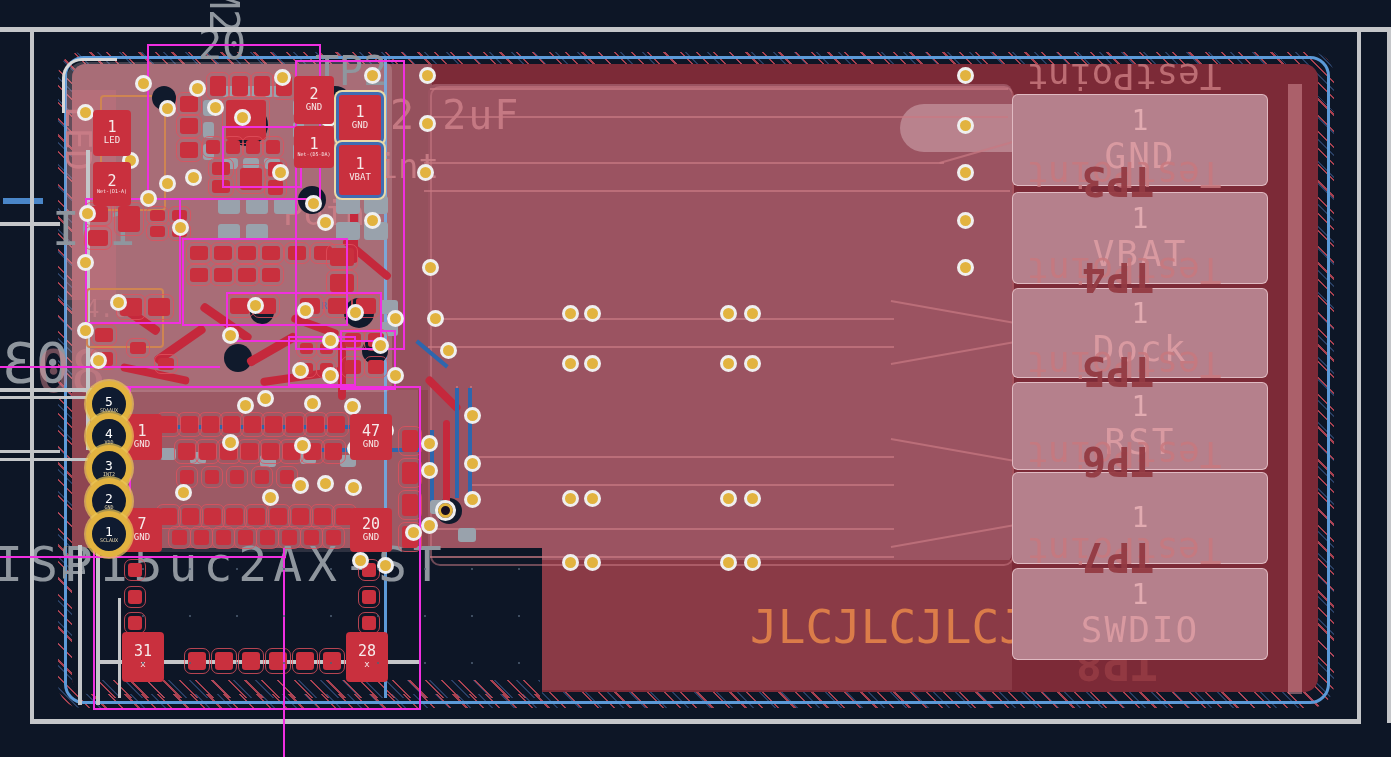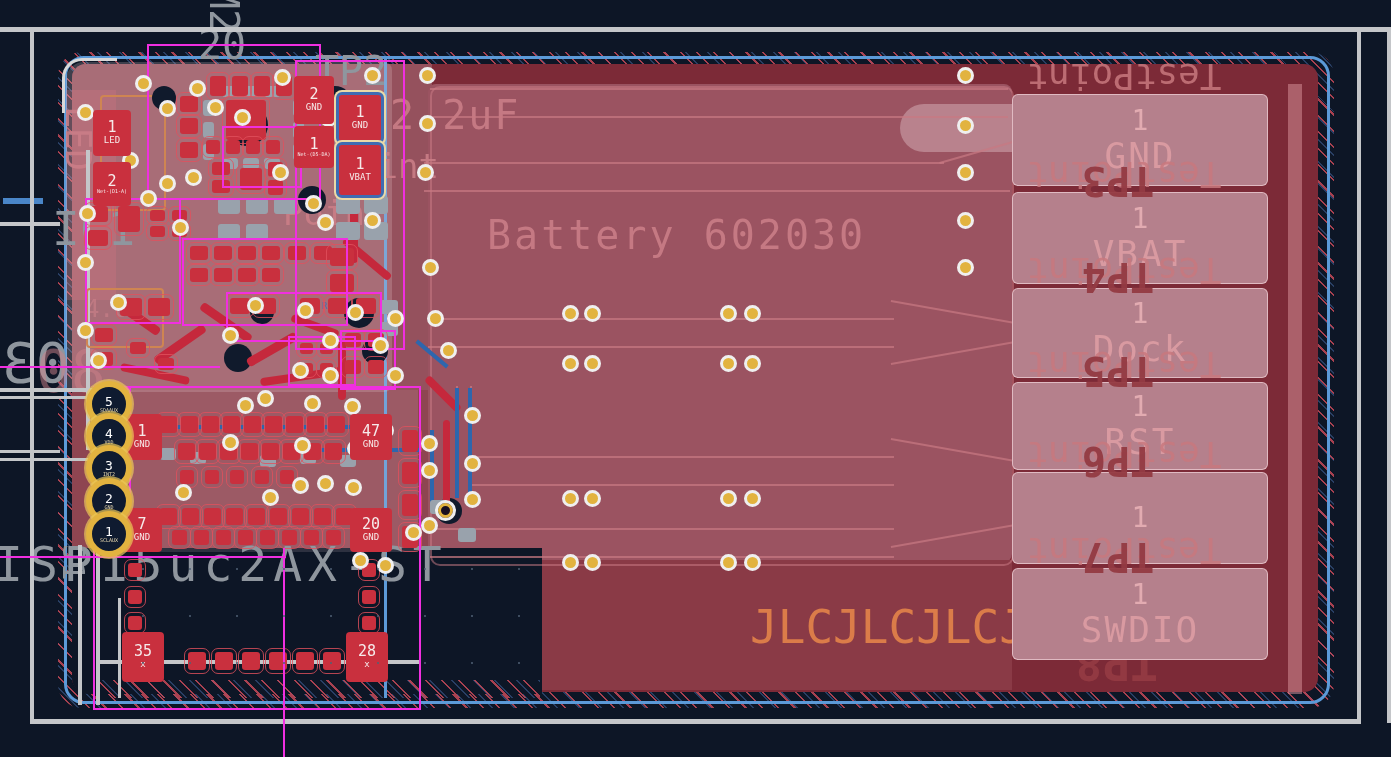--- a/index.html
+++ b/index.html
@@ -62,21 +62,20 @@
 
   <div class="abs" style="left:66px;top:62px;width:326px;height:330px;background:rgba(238,210,215,.22);border-radius:18px 8px 8px 8px;"></div>
   <div class="abs" style="left:92px;top:390px;width:326px;height:162px;background:rgba(238,220,225,.14);"></div>
   <div class="abs" style="left:66px;top:90px;width:50px;height:210px;background:rgba(220,120,130,.25);"></div>
 
   <div class="abs" style="left:1288px;top:84px;width:14px;height:610px;background:rgba(210,140,150,.55);"></div>
   <div class="abs" style="left:900px;top:104px;width:340px;height:48px;background:rgba(226,196,202,.42);border-radius:24px 0 0 24px;"></div>
 
   <div class="abs" style="left:430px;top:86px;width:580px;height:476px;border:2px solid rgba(205,125,135,.5);border-radius:10px;"></div>
 
-  <div class="abs rose" style="left:487px;top:212px;font-size:40px;letter-spacing:3px;">Battery 602030</div>
   <div class="abs rose" style="left:390px;top:92px;font-size:40px;letter-spacing:2px;">2.2uF</div>
   <div class="abs rose" style="left:357px;top:146px;font-size:34px;">oint</div>
   <div class="abs rose" style="left:283px;top:193px;font-size:34px;">Point</div>
   <div class="abs graytx" style="left:315px;top:48px;font-size:40px;">TP2</div>
   <div class="abs graytx" style="left:200px;top:-14px;font-size:40px;transform:rotate(90deg);">M2</div>
   <div class="abs graytx" style="left:198px;top:22px;font-size:40px;">20</div>
   <div class="abs rose" style="left:46px;top:118px;font-size:36px;transform:rotate(90deg);transform-origin:center;">LED</div>
   <div class="abs graytx" style="left:52px;top:202px;font-size:46px;">IC1</div>
   <div class="abs graytx" style="left:2px;top:330px;font-size:56px;transform:scaleX(-1);">03</div>
   <div class="abs" style="left:36px;top:338px;font-size:58px;color:rgba(205,130,138,.5);transform:scaleX(-1);">80</div>
@@ -423,21 +422,21 @@
       </div>
       <div class="abs pad" style="left:122px;top:508px;width:40px;height:44px;">
         <span class="pin">7</span>
                   <span class="net">GND</span>
       </div>
       <div class="abs pad" style="left:350px;top:508px;width:42px;height:44px;">
         <span class="pin">20</span>
                   <span class="net">GND</span>
       </div>
       <div class="abs pad" style="left:122px;top:632px;width:42px;height:50px;">
-        <span class="pin">35</span>
+        <span class="pin">31</span>
                   <span class="net">x</span>
       </div>
       <div class="abs pad" style="left:346px;top:632px;width:42px;height:50px;">
         <span class="pin">28</span>
                   <span class="net">x</span>
       </div>
       <div class="abs goldpad" style="left:86px;top:381px;width:34px;height:34px;">
         <span class="n">5</span>
                   <span class="l">SDAAUX</span>
       </div>

